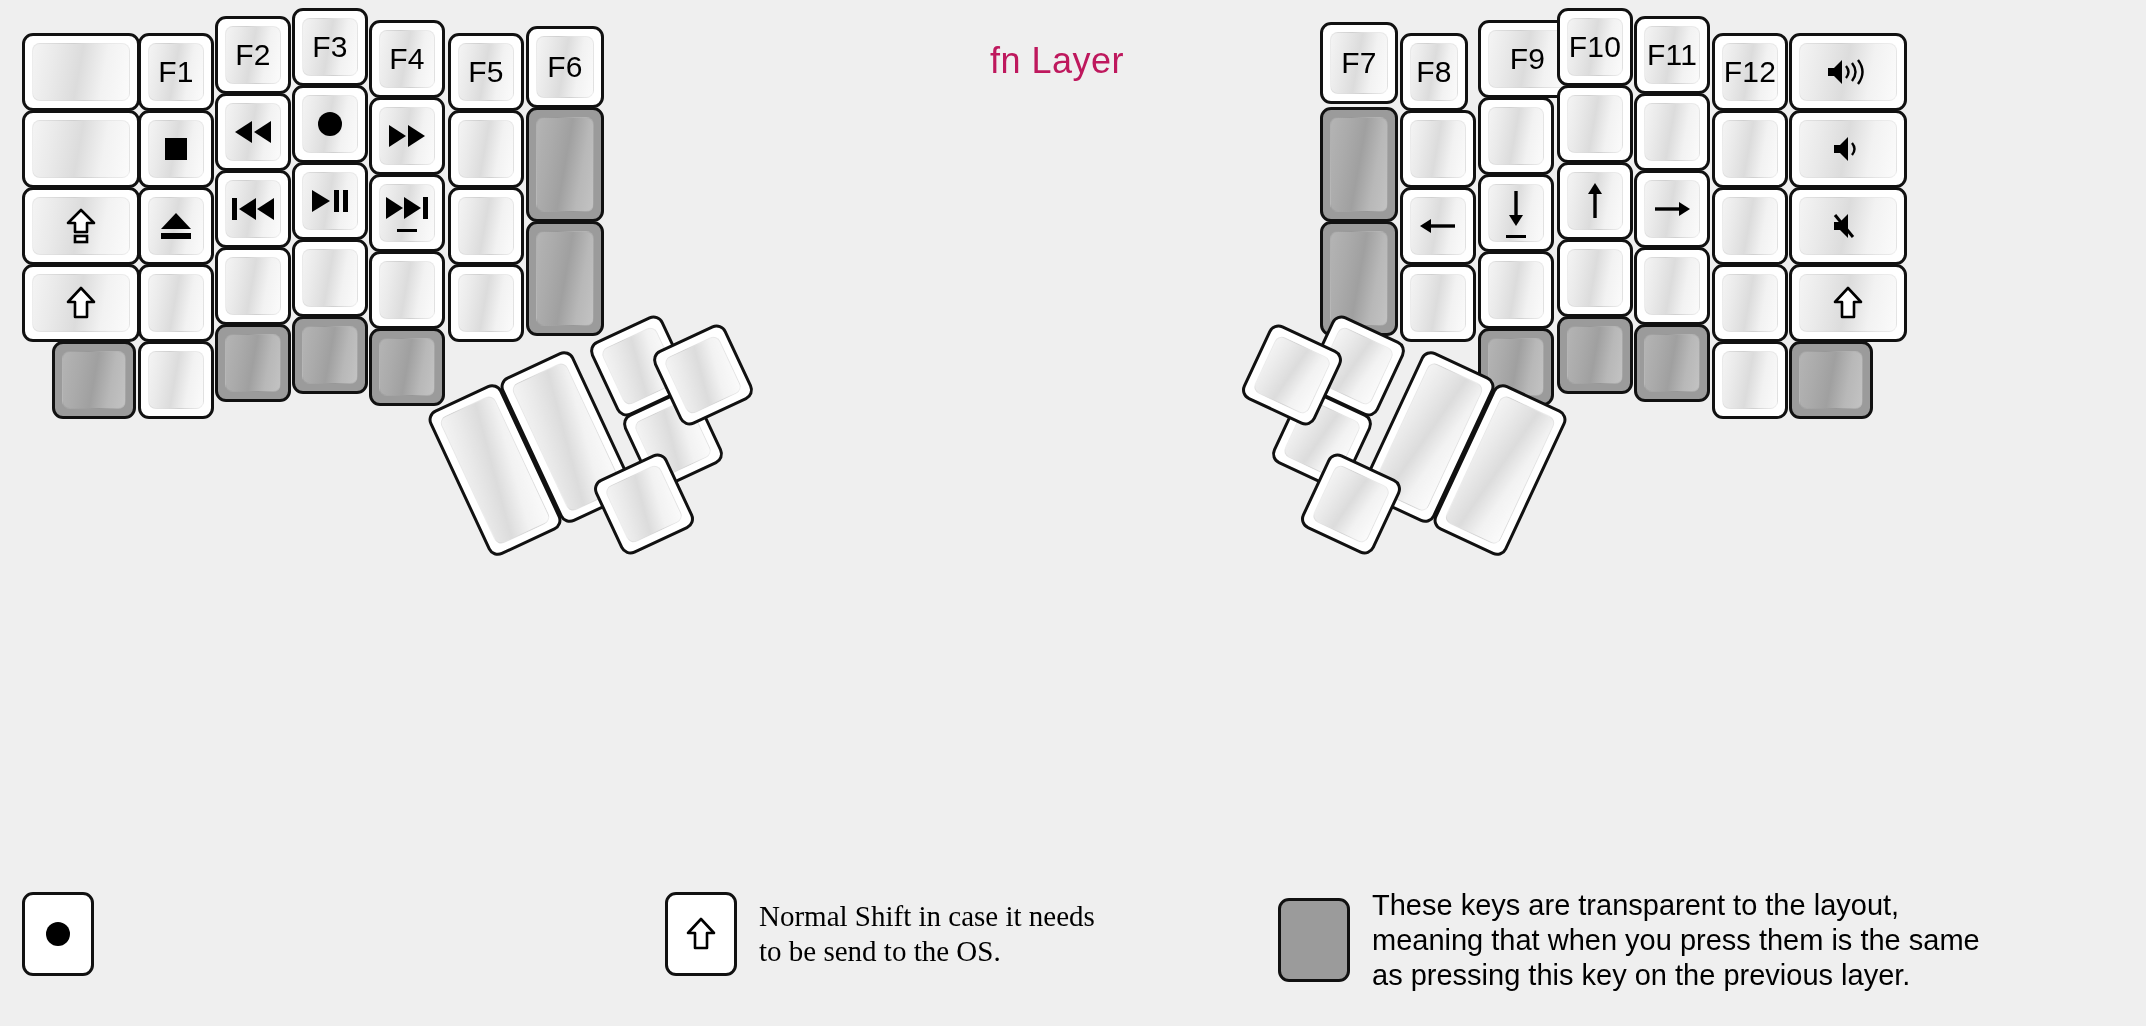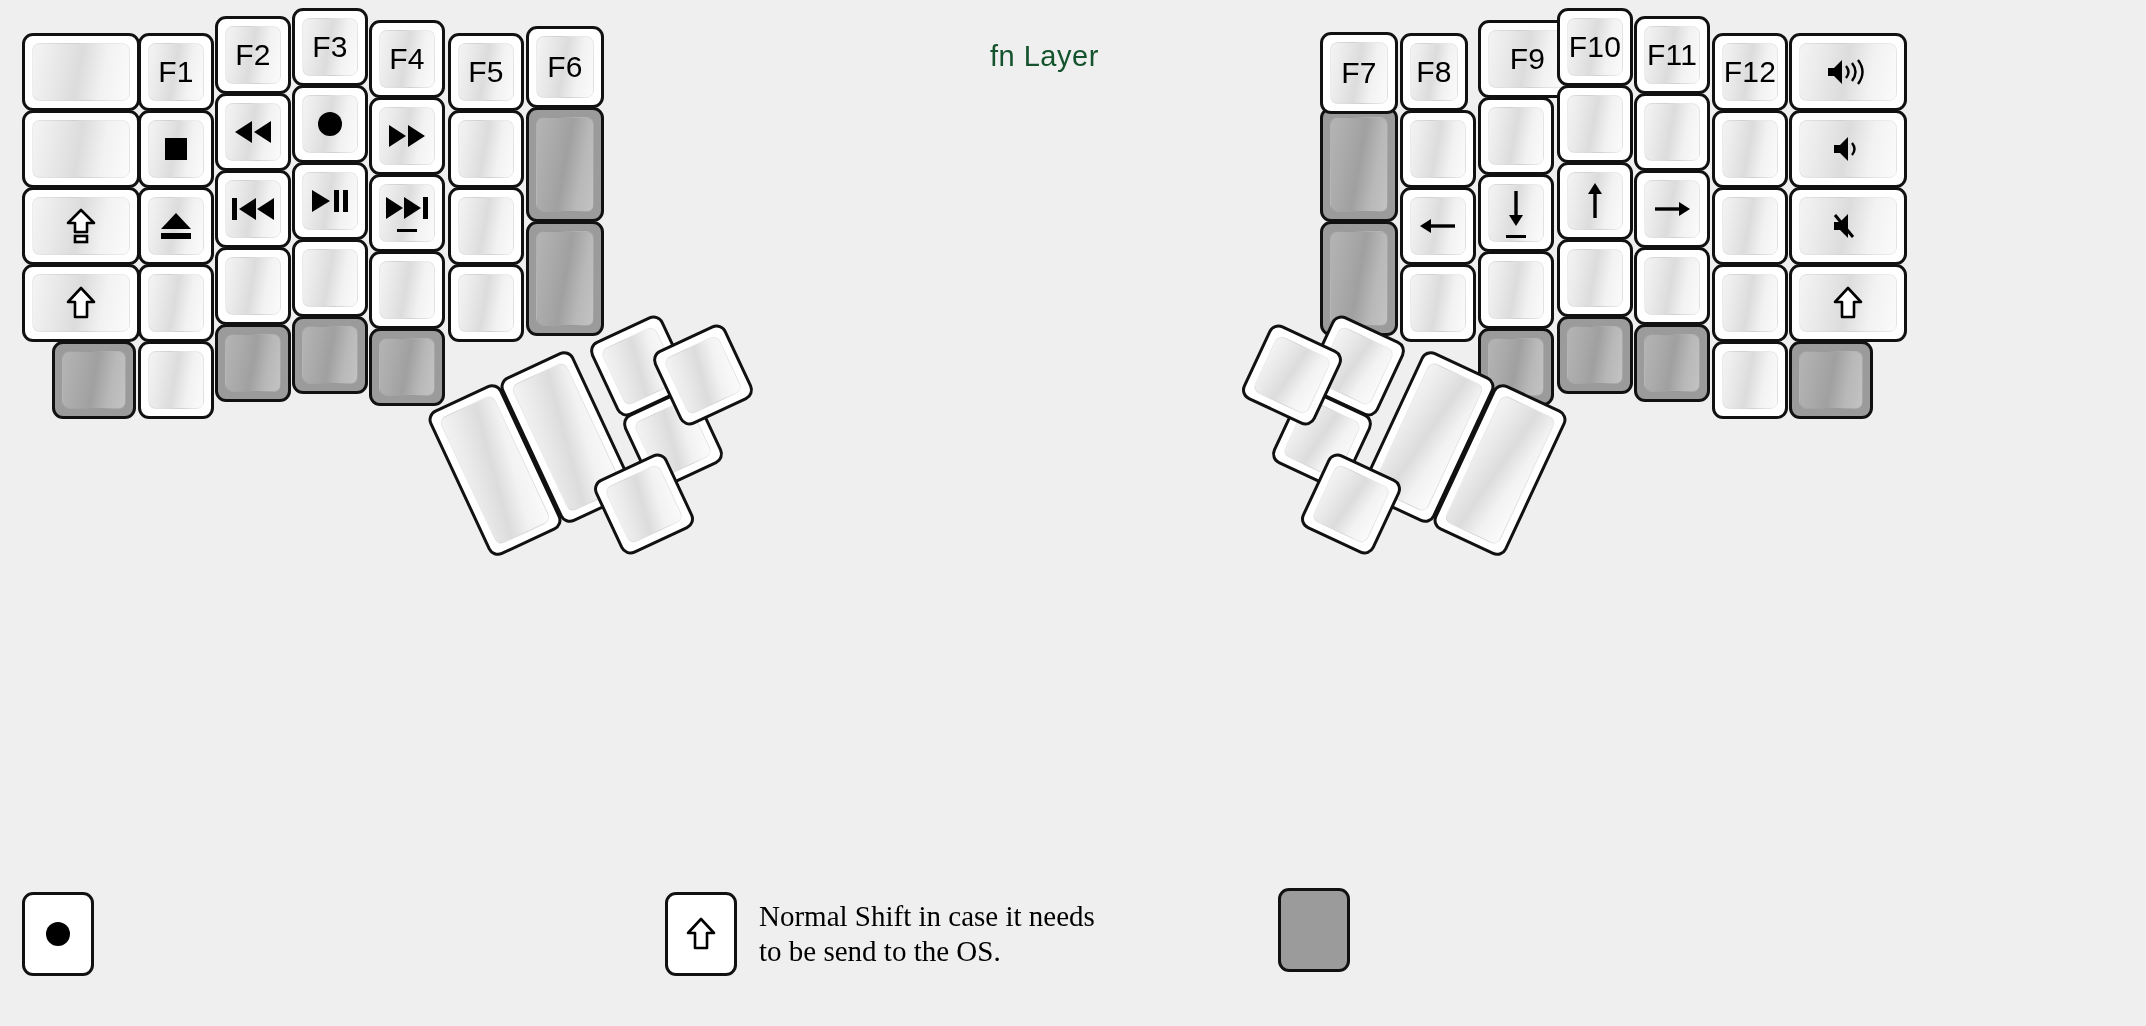--- a/index.html
+++ b/index.html
@@ -53,21 +53,21 @@
     border:3px solid #111;border-radius:11px;background:#fff;
     box-sizing:border-box;flex:0 0 auto;
   }
   .legend .lkey.trans{background:#9b9b9b;}
   .legend .lkey .cap{left:6px;right:6px;top:6px;bottom:6px;}
   .legend .ltext{
     margin-left:22px;font-size:29px;line-height:1.20;color:#000;white-space:pre-line;
   }
 
   #title{
-    position:absolute;font-size:29px;color:#14532d;letter-spacing:.5px;
+    position:absolute;font-size:36px;color:#be185d;letter-spacing:.5px;
   }
 </style>
 </head>
 <body>
 
 <div id="stage">
   <div id="title" style="left: 990px; top: 40px;">fn Layer</div>
   <div id="keys-layer">
       <div class="key" style="left: 22px; top: 33px; width: 118px; height: 78px; z-index: 2;">
         <div class="cap"></div>
@@ -237,21 +237,21 @@
         <div class="lbl">
           <span>F6</span>
         </div>
       </div>
       <div class="key trans" style="left: 526px; top: 107px; width: 78px; height: 115px; z-index: 1;">
         <div class="cap"></div>
       </div>
       <div class="key trans" style="left: 526px; top: 221px; width: 78px; height: 115px; z-index: 1;">
         <div class="cap"></div>
       </div>
-      <div class="key" style="left: 1320px; top: 32px; width: 78px; height: 82px; z-index: 2;">
+      <div class="key" style="left: 1320px; top: 22px; width: 78px; height: 82px; z-index: 2;">
         <div class="cap"></div>
         <div class="lbl">
           <span>F7</span>
         </div>
       </div>
       <div class="key trans" style="left: 1320px; top: 107px; width: 78px; height: 115px; z-index: 1;">
         <div class="cap"></div>
       </div>
       <div class="key trans" style="left: 1320px; top: 221px; width: 78px; height: 115px; z-index: 1;">
         <div class="cap"></div>
@@ -465,15 +465,18 @@
             </svg>
           </div>
         </div>
         <div class="ltext">Normal Shift in case it needs
 to be send to the OS.</div>
       </div>
       <div class="legend" style="left: 1278px; top: 888px;">
         <div class="lkey trans">
           <div class="cap"></div>
         </div>
+        <div class="ltext">These keys are transparent to the layout,
+meaning that when you press them is the same
+as pressing this key on the previous layer.</div>
       </div>
     </div>
 </div>
 
 </body></html>

